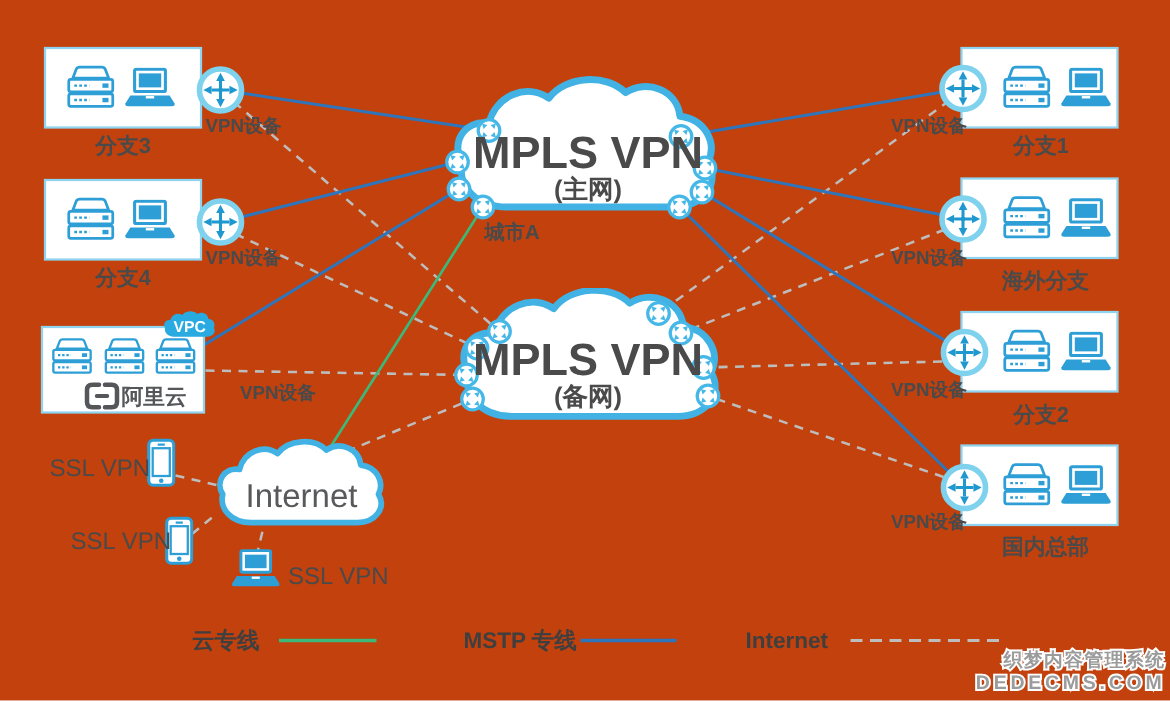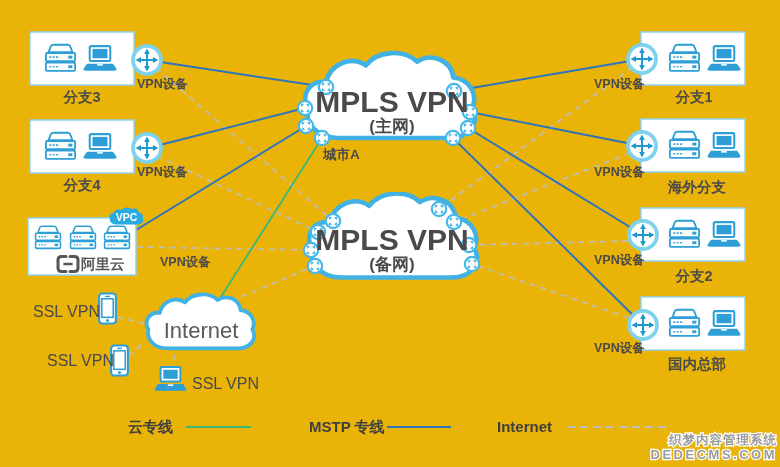--- a/index.html
+++ b/index.html
@@ -1,17 +1,17 @@
 <!DOCTYPE html>
 <html><head>
 <meta charset="utf-8">
 <style>
   html,body{margin:0;padding:0;background:#fff;}
   #stage{
-    position:relative;width:780px;height:467px;background:#eab308;overflow:hidden;
+    position:relative;width:780px;height:467px;background:#c2410c;overflow:hidden;
     font-family:"Liberation Sans","DejaVu Sans",sans-serif;
   }
   svg text{font-family:"Liberation Sans","DejaVu Sans",sans-serif;}
   .box{fill:#ffffff;stroke:#8ed4f0;stroke-width:1.5;}
   .mstp{stroke:#2e75bb;stroke-width:2;fill:none;}
   .cloudlink{stroke:#3cb878;stroke-width:1.8;fill:none;}
   .dashlink{stroke:#bdbdbd;stroke-width:1.7;fill:none;stroke-dasharray:6 5;}
   .cloud-outline{fill:#ffffff;stroke:#41b2e3;stroke-width:5;stroke-linejoin:round;}
   .cloud-thin{fill:#ffffff;stroke:#41b2e3;stroke-width:6.5;stroke-linejoin:round;}
   .cloud-solid{fill:#29abe2;stroke:none;}

